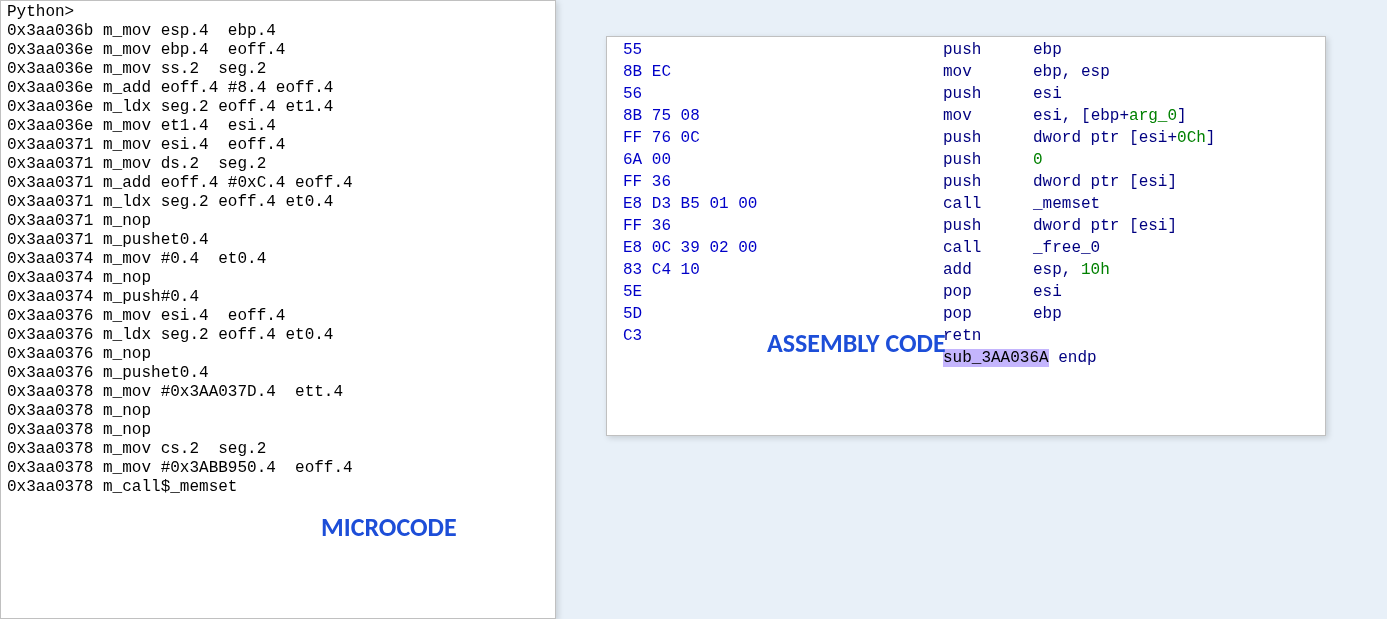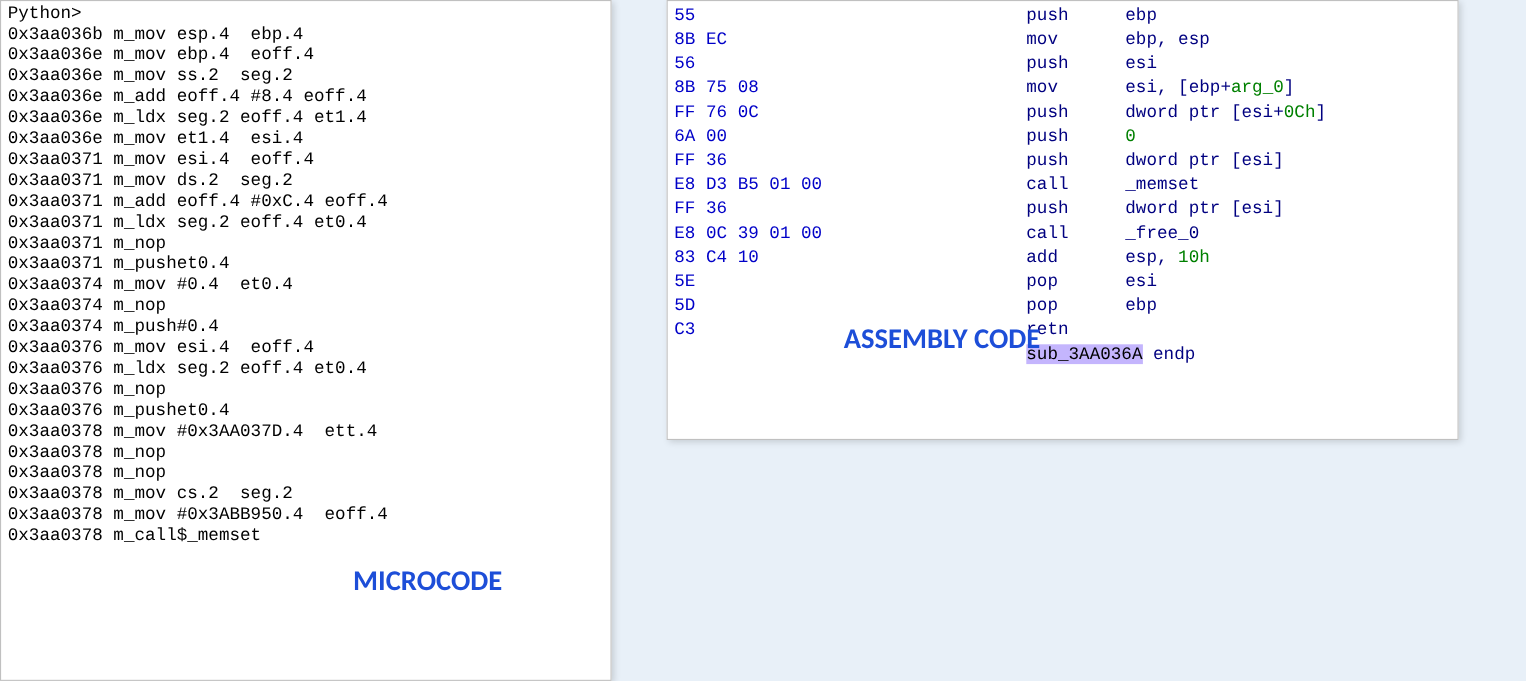--- a/index.html
+++ b/index.html
@@ -24,23 +24,24 @@
   .gap {
     width: 50px;
     height: 619px;
     background: #e8f0f8;
   }
   .right-pane {
     width: 720px;
     height: 400px;
     background: #ffffff;
     border: 1px solid #c0c0c0;
-    padding: 2px 6px;
+    padding: 2px 16px;
     position: relative;
     box-shadow: 2px 2px 6px rgba(0,0,0,0.15);
+    margin-top: 36px;
   }
   .prompt-line { color: #000; white-space: pre; line-height: 19px; }
   .micro-line { white-space: pre; line-height: 19px; color: #000; }
 
   .asm-line { white-space: pre; line-height: 22px; }
   .hex   { color: #0000c8; display:inline-block; width: 320px; }
   .mnem  { color: #000080; display:inline-block; width: 90px; }
   .oper  { color: #000080; }
   .reg   { color: #000080; }
   .num   { color: #008000; }
@@ -100,21 +101,21 @@
   <div id="asm-lines">
       <div class="asm-line"><span class="hex">55</span><span class="mnem">push</span><span class="oper"><span class="reg">ebp</span></span></div>
       <div class="asm-line"><span class="hex">8B EC</span><span class="mnem">mov</span><span class="oper"><span class="reg">ebp</span><span class="">, </span><span class="reg">esp</span></span></div>
       <div class="asm-line"><span class="hex">56</span><span class="mnem">push</span><span class="oper"><span class="reg">esi</span></span></div>
       <div class="asm-line"><span class="hex">8B 75 08</span><span class="mnem">mov</span><span class="oper"><span class="reg">esi</span><span class="">, [</span><span class="reg">ebp</span><span class="">+</span><span class="num">arg_0</span><span class="">]</span></span></div>
       <div class="asm-line"><span class="hex">FF 76 0C</span><span class="mnem">push</span><span class="oper"><span class="kw">dword ptr </span><span class="">[</span><span class="reg">esi</span><span class="">+</span><span class="num">0Ch</span><span class="">]</span></span></div>
       <div class="asm-line"><span class="hex">6A 00</span><span class="mnem">push</span><span class="oper"><span class="num">0</span></span></div>
       <div class="asm-line"><span class="hex">FF 36</span><span class="mnem">push</span><span class="oper"><span class="kw">dword ptr </span><span class="">[</span><span class="reg">esi</span><span class="">]</span></span></div>
       <div class="asm-line"><span class="hex">E8 D3 B5 01 00</span><span class="mnem">call</span><span class="oper"><span class="sym">_memset</span></span></div>
       <div class="asm-line"><span class="hex">FF 36</span><span class="mnem">push</span><span class="oper"><span class="kw">dword ptr </span><span class="">[</span><span class="reg">esi</span><span class="">]</span></span></div>
-      <div class="asm-line"><span class="hex">E8 0C 39 01 00</span><span class="mnem">call</span><span class="oper"><span class="sym">_free_0</span></span></div>
+      <div class="asm-line"><span class="hex">E8 0C 39 02 00</span><span class="mnem">call</span><span class="oper"><span class="sym">_free_0</span></span></div>
       <div class="asm-line"><span class="hex">83 C4 10</span><span class="mnem">add</span><span class="oper"><span class="reg">esp</span><span class="">, </span><span class="num">10h</span></span></div>
       <div class="asm-line"><span class="hex">5E</span><span class="mnem">pop</span><span class="oper"><span class="reg">esi</span></span></div>
       <div class="asm-line"><span class="hex">5D</span><span class="mnem">pop</span><span class="oper"><span class="reg">ebp</span></span></div>
       <div class="asm-line"><span class="hex">C3</span><span class="mnem">retn</span><span class="oper"></span></div>
       <div class="asm-line"><span class="hex"></span><span class="hl">sub_3AA036A</span><span> </span><span class="kw">endp</span></div>
     </div>
   <div class="label-red">ASSEMBLY CODE</div>
 </div>
 
 </body></html>

